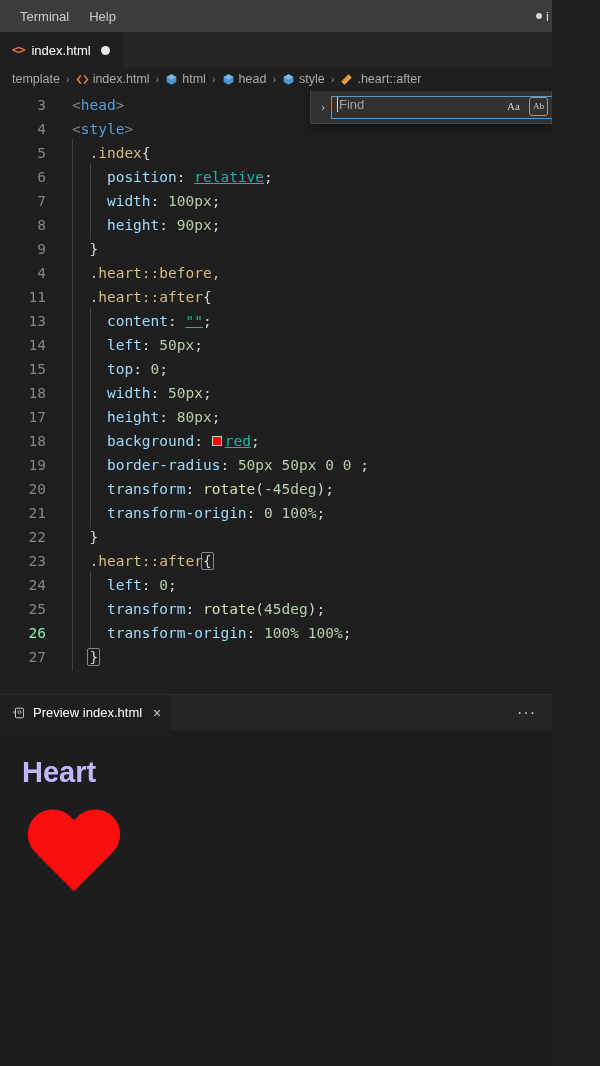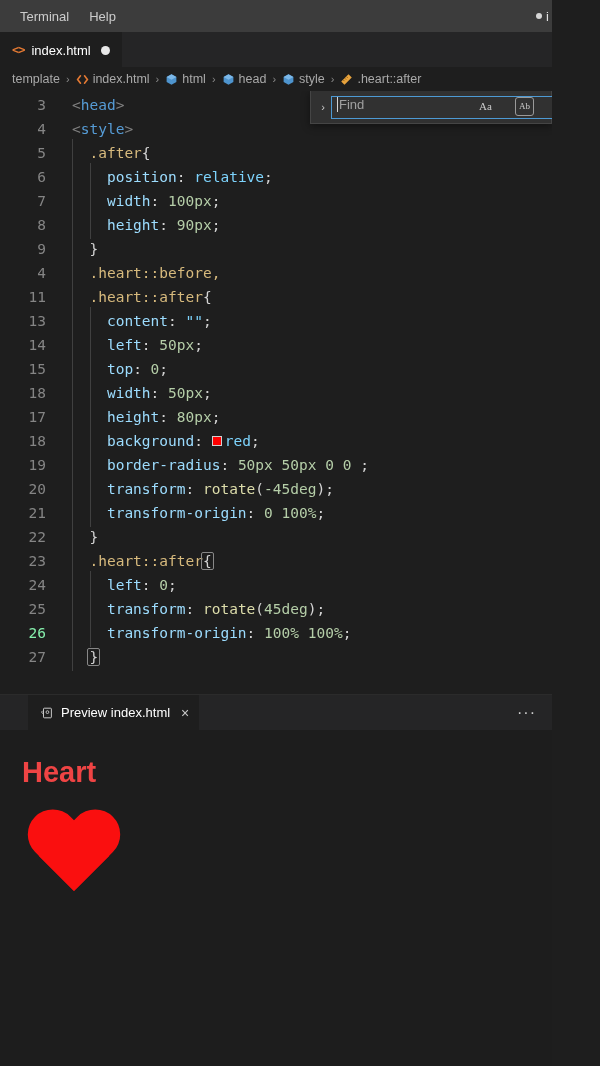--- a/index.html
+++ b/index.html
@@ -166,21 +166,21 @@
     left: 28px; top: -2px; bottom: -2px;
     width: 1px;
     background: #404040;
   }
 
   
   .t-punc   { color: #808080; }
   .t-tag    { color: #569cd6; }
   .t-sel    { color: #d7ba7d; }
   .t-prop   { color: #9cdcfe; }
-  .t-val    { color: #7dd3fc; }
+  .t-val    { color: #14b8a6; text-decoration: underline; }
   .t-num    { color: #b5cea8; }
   .t-plain  { color: #d4d4d4; }
   .t-func   { color: #dcdcaa; }
   .t-brace  { color: #d4d4d4; }
   .brk {
     outline: 1px solid #888888;
     border-radius: 1px;
     padding: 0 1px;
     margin: 0 -1px;
   }
@@ -227,21 +227,21 @@
   }
   .find-caret {
     width: 1px; height: 15px; background: #d4d4d4; margin-right: 1px;
   }
   .find-ph {
     color: #a0a0a0;
     font-size: 13px;
     font-family: "Liberation Sans", sans-serif;
     flex: 1;
   }
-  .find-opts { display: flex; align-items: center; gap: 20px; margin-left: auto; padding-right: 3px; }
+  .find-opts { display: flex; align-items: center; gap: 6px; margin-left: auto; padding-right: 3px; }
   .fopt {
     color: #cccccc;
     font-size: 11px;
     font-family: "Liberation Serif", serif;
     width: 19px; height: 19px;
     display: flex; align-items: center; justify-content: center;
     border-radius: 3px;
   }
   .fopt.boxed { border: 1px solid #9a9a9a; font-size: 9px; }
   .find-count {
@@ -267,41 +267,40 @@
     display: flex;
     align-items: stretch;
     position: relative;
   }
   .panel-tab {
     display: flex; align-items: center; gap: 7px;
     padding: 0 10px 0 12px;
     background: #1e1e1e;
     color: #ffffff;
     font-size: 13px;
-    margin-left: 28px;
   }
   .panel-tab-icon {
     color: #cfcfcf; font-size: 13px;
     display: inline-flex; align-items: center;
   }
   .panel-tab-close { color: #c9c9c9; font-size: 14px; margin-left: 4px; }
   .panel-actions {
     margin-left: auto;
     display: flex; align-items: center;
     padding-right: 16px;
     color: #cccccc; font-size: 16px; letter-spacing: 1px;
   }
   .panel-body {
     flex: 1;
     background: #1d1d1d;
     padding: 26px 0 0 22px;
     overflow: hidden;
   }
   .pv-title {
-    color: #ef4444;
+    color: #c4b5fd;
     font-size: 29px;
     font-weight: bold;
     font-family: "Liberation Sans", sans-serif;
     margin-bottom: 22px;
   }
   .heart {
     position: relative;
     width: 100px;
     height: 90px;
     margin-left: 2px;
@@ -404,21 +403,21 @@
           </svg>
       </span>
       <span class="bc-text">.heart::after</span>
     </span>
   </div>
 
   <div class="editor-wrap">
     <div class="code-area" id="code-area">
         <div class="line"><span class="lnum">3</span><span class="ltext"><span class="t-punc">&lt;</span><span class="t-tag">head</span><span class="t-punc">&gt;</span></span></div>
         <div class="line"><span class="lnum">4</span><span class="ltext"><span class="t-punc">&lt;</span><span class="t-tag">style</span><span class="t-punc">&gt;</span></span></div>
-        <div class="line"><span class="lnum">5</span><span class="ltext ind1"><span class="t-plain">  </span><span class="t-sel">.after</span><span class="t-brace">{</span></span></div>
+        <div class="line"><span class="lnum">5</span><span class="ltext ind1"><span class="t-plain">  </span><span class="t-sel">.index</span><span class="t-brace">{</span></span></div>
         <div class="line"><span class="lnum">6</span><span class="ltext ind1 ind2"><span class="t-plain">    </span><span class="t-prop">position</span><span class="t-plain">: </span><span class="t-val">relative</span><span class="t-plain">;</span></span></div>
         <div class="line"><span class="lnum">7</span><span class="ltext ind1 ind2"><span class="t-plain">    </span><span class="t-prop">width</span><span class="t-plain">: </span><span class="t-num">100px</span><span class="t-plain">;</span></span></div>
         <div class="line"><span class="lnum">8</span><span class="ltext ind1 ind2"><span class="t-plain">    </span><span class="t-prop">height</span><span class="t-plain">: </span><span class="t-num">90px</span><span class="t-plain">;</span></span></div>
         <div class="line"><span class="lnum">9</span><span class="ltext ind1"><span class="t-plain">  </span><span class="t-brace">}</span></span></div>
         <div class="line"><span class="lnum">4</span><span class="ltext ind1"><span class="t-plain">  </span><span class="t-sel">.heart::before,</span></span></div>
         <div class="line"><span class="lnum">11</span><span class="ltext ind1"><span class="t-plain">  </span><span class="t-sel">.heart::after</span><span class="t-brace">{</span></span></div>
         <div class="line"><span class="lnum">13</span><span class="ltext ind1 ind2"><span class="t-plain">    </span><span class="t-prop">content</span><span class="t-plain">: </span><span class="t-val">""</span><span class="t-plain">;</span></span></div>
         <div class="line"><span class="lnum">14</span><span class="ltext ind1 ind2"><span class="t-plain">    </span><span class="t-prop">left</span><span class="t-plain">: </span><span class="t-num">50px</span><span class="t-plain">;</span></span></div>
         <div class="line"><span class="lnum">15</span><span class="ltext ind1 ind2"><span class="t-plain">    </span><span class="t-prop">top</span><span class="t-plain">: </span><span class="t-num">0</span><span class="t-plain">;</span></span></div>
         <div class="line"><span class="lnum">18</span><span class="ltext ind1 ind2"><span class="t-plain">    </span><span class="t-prop">width</span><span class="t-plain">: </span><span class="t-num">50px</span><span class="t-plain">;</span></span></div>

